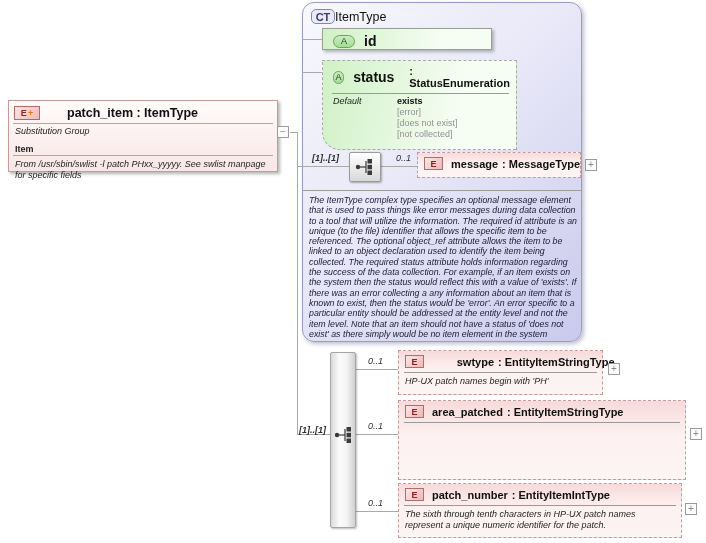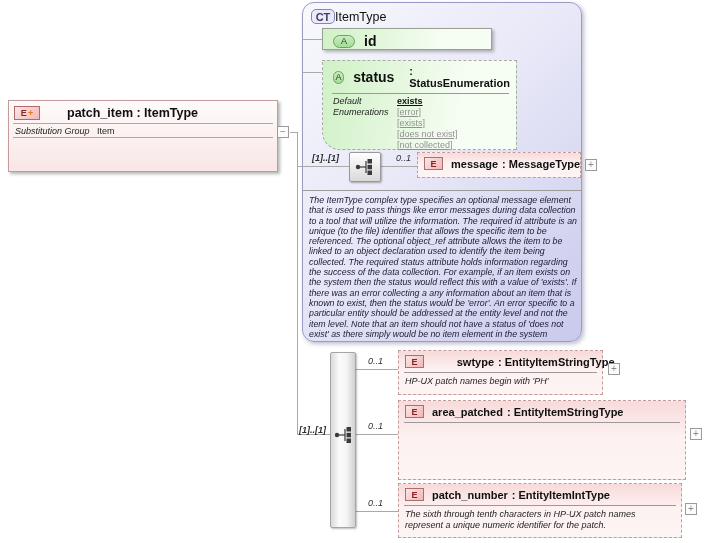--- a/index.html
+++ b/index.html
@@ -22,23 +22,23 @@
   .pi-box{position:absolute;left:8px;top:100px;width:270px;height:72px;box-sizing:border-box;
           border:1px solid #c49a9a;background:linear-gradient(180deg,#fffbfb,#f9e6e6);
           box-shadow:2px 2px 3px rgba(90,90,90,.45);}
   .pi-head{display:flex;align-items:center;padding:5px 6px 3px 5px;}
   .eplus-icon{width:26px;height:14px;box-sizing:border-box;border:1px solid #b06a6a;
           background:linear-gradient(135deg,#fbe5e5,#f2b8b8);display:flex;align-items:center;justify-content:center;
           font-size:9px;font-weight:bold;color:#8c2525;}
   .eplus-icon .plus{color:#e07b20;margin-left:1px;}
   .pi-title{margin-left:27px;font-size:12.5px;font-weight:bold;color:#101010;}
   .sep{border-top:1px solid #a9a9a9;margin:0 4px;}
-  .pi-row{display:flex;align-items:baseline;padding:2px 6px 1px 6px;font-size:9px;color:#1e1e1e;}
+  .pi-row{display:flex;align-items:baseline;padding:2px 6px 1px 6px;font-size:9px;color:#1e1e1e;flex-direction:column;}
   .pi-row .lbl{font-style:italic;width:82px;}
-  .pi-row .val{font-weight:normal;}
+  .pi-row .val{font-weight:bold;margin-top:8px;}
   .ann{padding:3px 6px 0 6px;font-size:9px;font-style:italic;color:#1e1e1e;line-height:1.18;}
 
   
   .ct-box{position:absolute;left:302px;top:2px;width:280px;height:340px;box-sizing:border-box;
           border:1px solid #9a9ac6;border-radius:12px;
           background:linear-gradient(135deg,#f8f8fd 0%,#e8e8f8 45%,#c9c9ec 100%);
           box-shadow:2px 2px 4px rgba(110,110,150,.45);}
   .ct-head{display:flex;align-items:center;padding:6px 0 0 8px;}
   .ct-badge{width:24px;height:15px;box-sizing:border-box;border:1px solid #8585b5;border-radius:5px;
           background:#eaeafa;display:flex;align-items:center;justify-content:center;
@@ -56,21 +56,21 @@
         border-bottom-left-radius:18px;}
   .attr-head{display:flex;align-items:center;padding:4px 6px 0 10px;}
   .a-icon{width:22px;height:13px;box-sizing:border-box;border:1px solid #6f9f62;border-radius:7px;
         background:linear-gradient(180deg,#c9eebd,#a6dc98);display:flex;align-items:center;justify-content:center;
         font-size:9px;color:#1c4517;}
   .attr-name{margin-left:9px;min-width:56px;font-size:14px;font-weight:bold;color:#101010;}
   .attr-type{font-size:11px;font-weight:bold;color:#101010;}
   .attr-sep{border-top:1px solid #9a9a9a;margin:4px 7px 0 9px;}
   .frow{display:flex;padding:0 20px 0 10px;font-size:9px;line-height:11px;}
   .frow .flbl{font-style:italic;color:#1e1e1e;width:64px;flex:none;}
-  .fval{color:#919191;text-decoration:underline;}
+  .fval{color:#919191;}
   .fval.def{color:#101010;font-weight:bold;}
 
   
   .seqicon{position:absolute;width:32px;height:30px;box-sizing:border-box;border:1px solid #9a9a9a;border-radius:2px;
         background:linear-gradient(180deg,#ffffff,#d9d9d9);box-shadow:1px 1px 2px rgba(0,0,0,.3);
         display:flex;align-items:center;justify-content:center;cursor:pointer;}
   .pillar{position:absolute;left:330px;top:352px;width:26px;height:176px;box-sizing:border-box;
         border:1px solid #a5a5a5;border-radius:2px;
         background:linear-gradient(90deg,#dadada,#fbfbfb 35%,#f4f4f4 65%,#d0d0d0);
         box-shadow:1px 1px 2px rgba(0,0,0,.25);}
@@ -122,20 +122,21 @@
           <span class="plus">+</span>
         </span>
       <span class="pi-title">patch_item : ItemType</span>
     </div>
     <div class="sep"></div>
     <div class="pi-row">
       <span class="lbl">Substitution Group</span>
       <span class="val">Item</span>
     </div>
     <div class="sep"></div>
+    <div class="ann">From /usr/sbin/swlist -l patch PHxx_yyyyy. See swlist manpage for specific fields</div>
   </div>
 
   <div class="toggle" style="left:277px;top:126px;">−</div>
 
   <div class="attr attr-id">
     <div class="attr-head">
       <span class="a-icon">A</span>
       <span class="attr-name">id</span>
     </div>
   </div>
@@ -146,26 +147,22 @@
       <span class="attr-name">status</span>
       <span class="attr-type">: StatusEnumeration</span>
     </div>
     <div class="attr-sep"></div>
     <div style="padding-top:2px;">
       <div class="frow">
         <span class="flbl">Default</span>
         <span class="fval def">exists</span>
       </div>
       <div class="frow">
-        <span class="flbl">Enumerations</span>
-        <span class="fval">[error]</span>
-      </div>
-      <div class="frow">
           <span class="flbl"></span>
-          <span class="fval">[exists]</span>
+          <span class="fval">[error]</span>
         </div>
       <div class="frow">
           <span class="flbl"></span>
           <span class="fval">[does not exist]</span>
         </div>
       <div class="frow">
           <span class="flbl"></span>
           <span class="fval">[not collected]</span>
         </div>
     </div>

